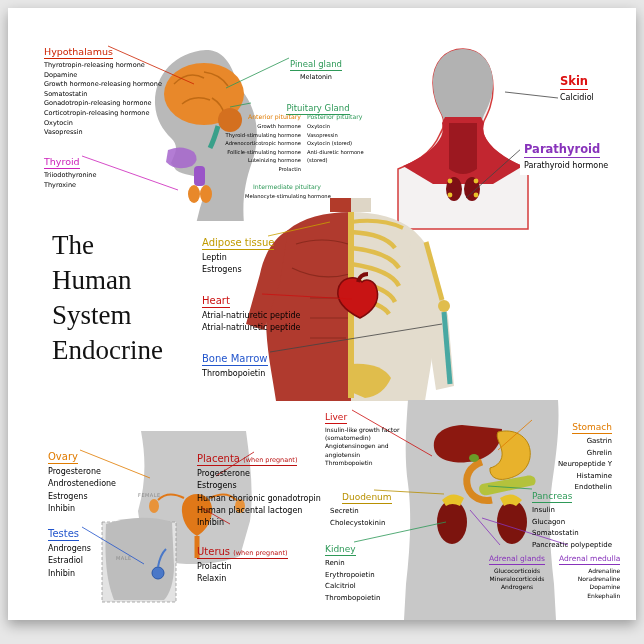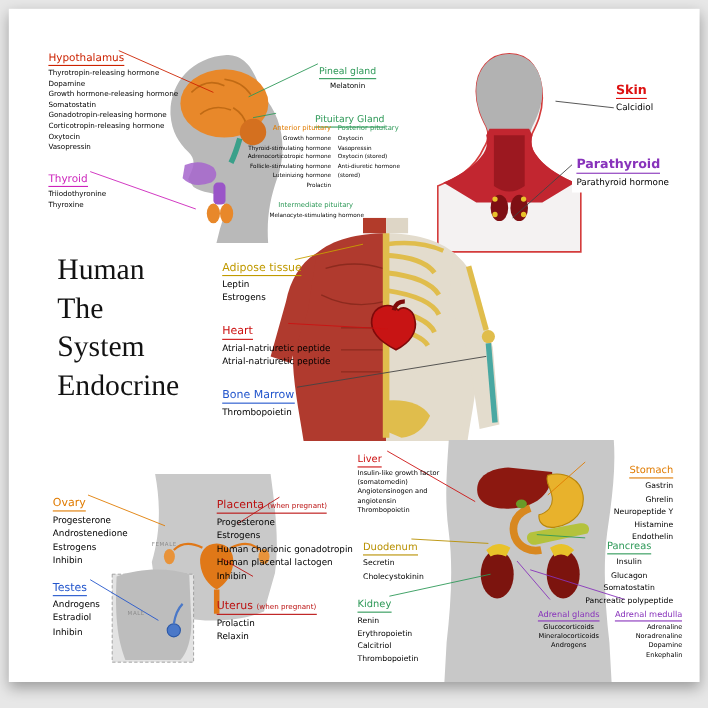--- a/index.html
+++ b/index.html
@@ -202,22 +202,22 @@
   </div>
 
   <div class="blk whitebox" style="left:512px;top:128px">
     <div class="hd h11" style="color: rgb(136, 51, 187);">Parathyroid</div>
     <ul class="hl f8">
         <li>Parathyroid hormone</li>
       </ul>
   </div>
 
   <div class="blk" style="left:44px;top:220px">
+    <div class="title-line">The</div>
     <div class="title-line">Human</div>
-    <div class="title-line">The</div>
     <div class="title-line">System</div>
     <div class="title-line">Endocrine</div>
   </div>
 
   <div class="blk" style="left:194px;top:223px">
     <div class="hd h10" style="color: rgb(192, 154, 0);">Adipose tissue</div>
     <ul class="hl f8">
         <li>Leptin</li>
         <li>Estrogens</li>
       </ul>
@@ -282,21 +282,21 @@
   <div class="blk" style="left:317px;top:397px;width:78px">
     <div class="hd h9" style="color: rgb(204, 17, 17);">Liver</div>
     <ul class="hl f6 wrap">
         <li>Insulin-like growth factor (somatomedin)</li>
         <li>Angiotensinogen and angiotensin</li>
         <li>Thrombopoietin</li>
       </ul>
   </div>
 
   <div class="blk" style="left:322px;top:477px">
-    <div class="hd h9" style="color: rgb(184, 144, 0);">Duodenum</div>
+    <div class="hd h9" style="color: rgb(184, 144, 0); margin-left: 12px;">Duodenum</div>
     <ul class="hl f7">
         <li>Secretin</li>
         <li>Cholecystokinin</li>
       </ul>
   </div>
 
   <div class="blk" style="left:317px;top:529px">
     <div class="hd h9" style="color: rgb(46, 153, 88);">Kidney</div>
     <ul class="hl f7">
         <li>Renin</li>
@@ -310,21 +310,21 @@
     <div class="hd h9" style="color: rgb(224, 123, 0);">Stomach</div>
     <ul class="hl f7">
         <li>Gastrin</li>
         <li>Ghrelin</li>
         <li>Neuropeptide Y</li>
         <li>Histamine</li>
         <li>Endothelin</li>
       </ul>
   </div>
 
-  <div class="blk" style="right:24px;top:476px;text-align:center">
+  <div class="blk" style="right:24px;top:476px;text-align:left">
     <div class="hd h9" style="color: rgb(46, 153, 88);">Pancreas</div>
     <ul class="hl f7">
         <li>Insulin</li>
         <li>Glucagon</li>
         <li>Somatostatin</li>
         <li>Pancreatic polypeptide</li>
       </ul>
   </div>
 
   <div class="blk" style="left:481px;top:538px;text-align:center">

